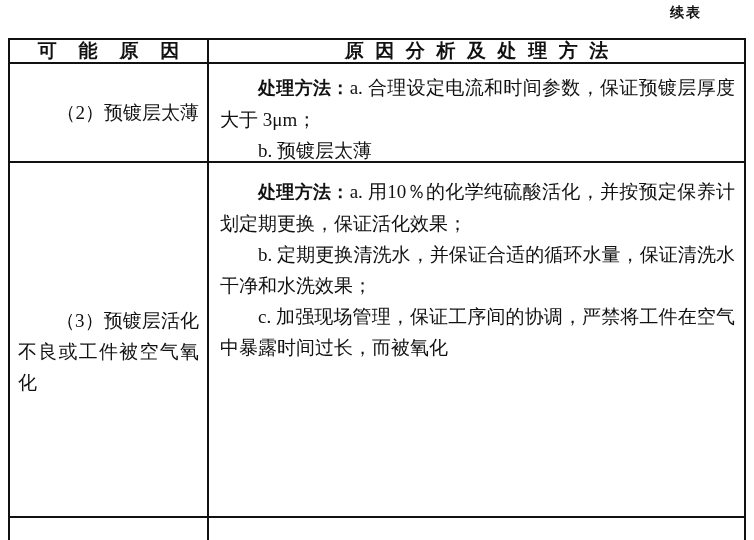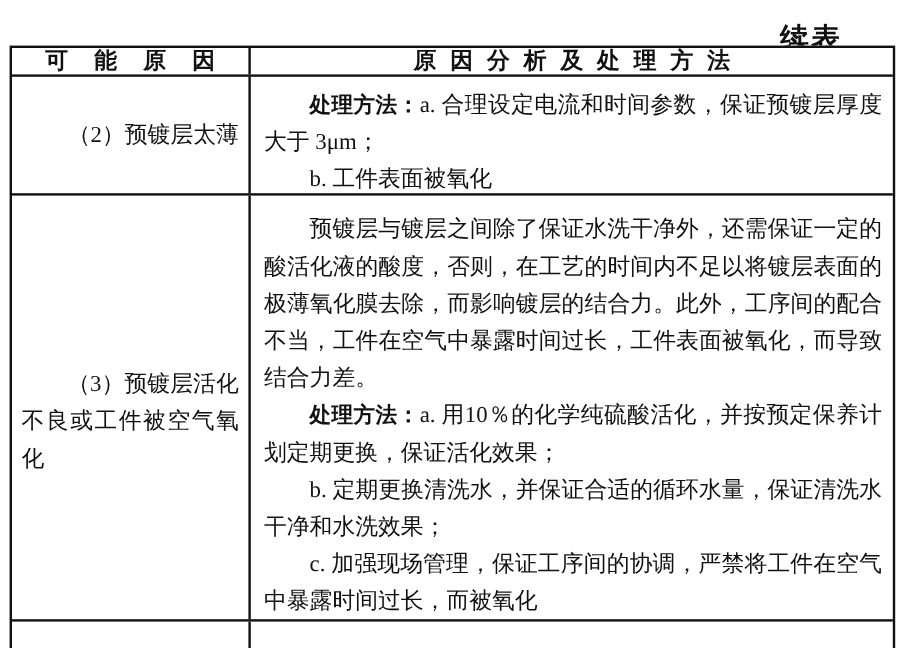--- a/index.html
+++ b/index.html
@@ -10,23 +10,23 @@
     width: 754px;
     height: 540px;
     overflow: hidden;
     position: relative;
     background: #ffffff;
     font-family: "Liberation Serif", "DejaVu Serif", serif;
     color: #111111;
   }
   .continued-label {
     position: absolute;
-    top: 16px;
+    top: 4px;
     right: 52px;
-    font-size: 24px;
+    font-size: 14px;
     font-weight: bold;
     letter-spacing: 2px;
   }
   .doc-table {
     position: absolute;
     left: 8px;
     top: 38px;
     width: 738px;
     height: 560px; 
     border: 2px solid #111111;
@@ -120,30 +120,29 @@
     <div class="cell cell-left">可 能 原 因</div>
     <div class="cell cell-right">原 因 分 析 及 处 理 方 法</div>
   </div>
 
   <div class="t-row row-1">
     <div class="cell cell-left cause-cell">
       <div class="cause-text">（2）预镀层太薄</div>
     </div>
     <div class="cell cell-right analysis-cell">
       <p><span class="method-label">处理方法：</span><span>a. 合理设定电流和时间参数，保证预镀层厚度大于 3μm；</span></p>
-      <p><span>b. 工件表面被氧化</span></p>
+      <p><span>b. 预镀层太薄</span></p>
     </div>
   </div>
 
   <div class="t-row row-2">
     <div class="cell cell-left cause-cell cause-multiline">
       <div class="cause-text">（3）预镀层活化不良或工件被空气氧化</div>
     </div>
     <div class="cell cell-right analysis-cell" style="padding-top:13px">
-      <p><span>预镀层与镀层之间除了保证水洗干净外，还需保证一定的酸活化液的酸度，否则，在工艺的时间内不足以将镀层表面的极薄氧化膜去除，而影响镀层的结合力。此外，工序间的配合不当，工件在空气中暴露时间过长，工件表面被氧化，而导致结合力差。</span></p>
       <p><span class="method-label">处理方法：</span><span>a. 用10％的化学纯硫酸活化，并按预定保养计划定期更换，保证活化效果；</span></p>
       <p><span>b. 定期更换清洗水，并保证合适的循环水量，保证清洗水干净和水洗效果；</span></p>
       <p><span>c. 加强现场管理，保证工序间的协调，严禁将工件在空气中暴露时间过长，而被氧化</span></p>
     </div>
   </div>
 
   <div class="t-row row-partial">
     <div class="cell cell-left"></div>
     <div class="cell cell-right"></div>
   </div>

